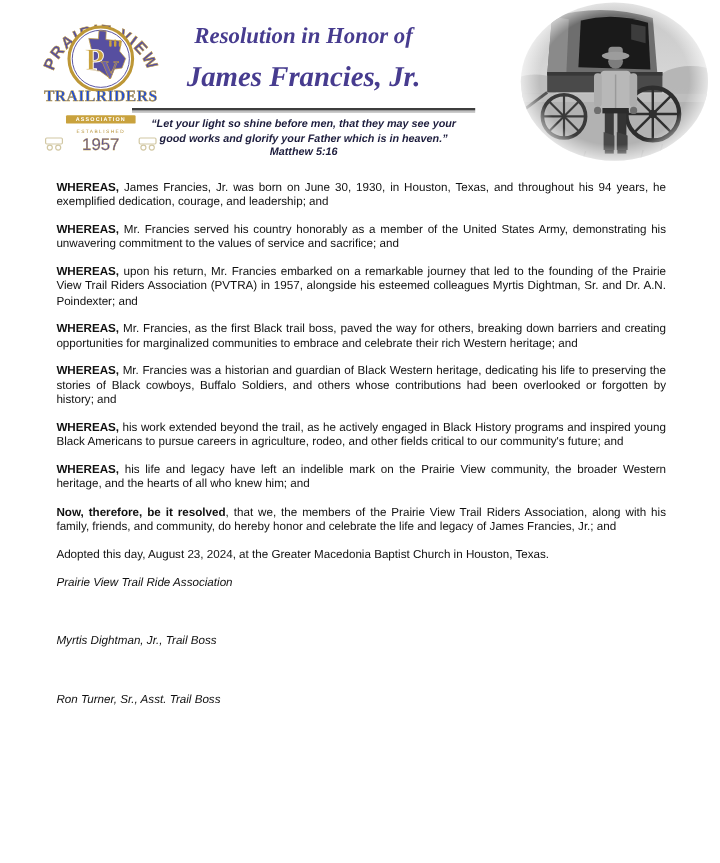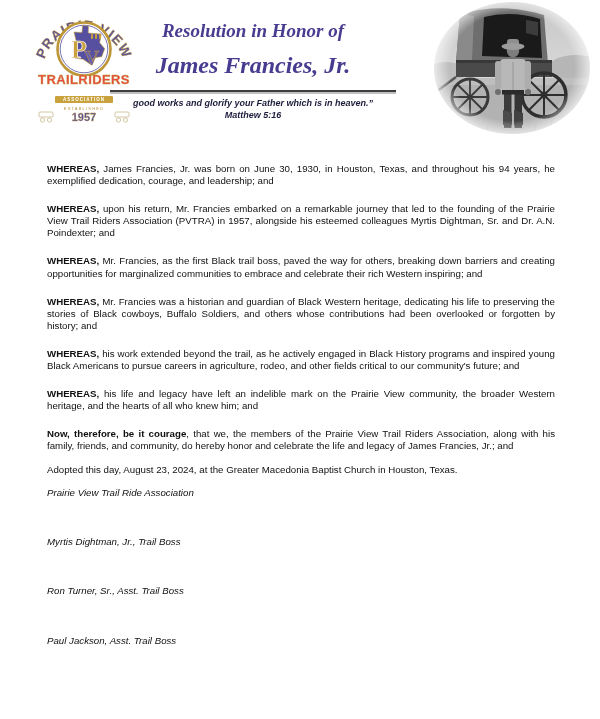--- a/index.html
+++ b/index.html
@@ -5,50 +5,50 @@
   html,body{margin:0;padding:0;background:#ffffff;}
   .page{
     position:relative;width:600px;height:719px;margin:0 auto;
     background:#ffffff;overflow:hidden;
     font-family:"Liberation Sans",sans-serif;color:#101010;
   }
   
   .logo{position:absolute;left:28px;top:4px;width:112px;text-align:center;}
   .logo svg{display:block;margin:0 auto;}
   .logo-trailriders{
-    font-size:13px;font-weight:800;letter-spacing:.4px;color:#ef4444;
+    font-size:13px;font-weight:800;letter-spacing:.4px;color:#1d4ed8;
     -webkit-text-stroke:.45px #c09a3c;margin-top:-4px;
-    font-family:Liberation Sans, sans-serif;
+    font-family:Liberation Serif, serif;
   }
   .logo-banner{
     display:inline-block;background:#c9a23d;color:#ffffff;font-size:4.5px;
     font-weight:700;letter-spacing:1px;padding:1px 8px;border-radius:1px;margin-top:1px;
   }
   .logo-est{font-size:4px;color:#b7933a;letter-spacing:1.2px;margin-top:1px;}
   .logo-year-row{display:flex;align-items:center;justify-content:center;gap:7px;margin-top:0px;}
-  .logo-year{font-size:11px;font-weight:700;color:#564f9e;-webkit-text-stroke:.3px #c09a3c;}
+  .logo-year{font-size:14px;font-weight:400;color:#564f9e;-webkit-text-stroke:.3px #c09a3c;}
   .title-block{position:absolute;left:110px;top:14px;width:286px;text-align:center;}
   .title1{
     font-family:"Liberation Serif",serif;font-style:italic;font-weight:700;
     font-size:19px;line-height:33px;color:#473c8f;white-space:nowrap;
   }
   .title2{
     font-family:"Liberation Serif",serif;font-style:italic;font-weight:700;
     font-size:24px;line-height:36px;color:#473c8f;white-space:nowrap;
   }
   .rule{height:2px;background:#3d3d3d;box-shadow:0 2px 0 rgba(140,140,140,.55);margin-top:7px;}
   .quote{margin-top:6px;font-style:italic;font-weight:600;font-size:9px;line-height:11.5px;color:#1c1c3c;}
   .quote-citation{font-style:italic;font-weight:600;}
   .photo{position:absolute;left:430px;top:0px;width:164px;height:142px;}
   
   .content{
     position:absolute;top:147px;left:47px;right:45px;
     font-size:9.7px;line-height:12.1px;text-align:justify;
   }
-  .para{margin:16px 0 11px 0;}
+  .para{margin:4px 0 11px 0;}
   .para b{font-weight:700;}
   .adopted{margin:0 0 11px 0;}
   .org{margin:0 0 11px 0;font-style:italic;}
   .sig{font-style:italic;line-height:12.6px;text-align:left;margin-top:37px;}
 </style>
 </head>
 <body>
 
 <div class="page">
 
@@ -90,20 +90,21 @@
         <circle cx="12.5" cy="9" r="2.1" fill="none" stroke="#d2c8a4" stroke-width="1"></circle>
       </svg>
     </div>
   </div>
 
   <div class="title-block">
     <div class="title1">Resolution in Honor of</div>
     <div class="title2">James Francies, Jr.</div>
     <div class="rule"></div>
     <div class="quote">
+      <div>“Let your light so shine before men, that they may see your</div>
       <div>good works and glorify your Father which is in heaven.”</div>
       <div class="quote-citation">Matthew 5:16</div>
     </div>
   </div>
 
   <div class="photo">
     <svg width="164" height="142" viewBox="0 0 164 142">
       <defs>
         <linearGradient id="skyGrad" x1="0" y1="0" x2="0" y2="1">
           <stop offset="0" stop-color="#c6c6c6"></stop>
@@ -171,29 +172,29 @@
             <line x1="104" y1="132" x2="106" y2="125"></line>
         </g>
       </g>
       <rect x="0" y="0" width="164" height="142" fill="url(#vig)"></rect>
     </svg>
   </div>
 
   <div class="content">
     <div id="paragraphs">
         <p class="para"><b>WHEREAS,</b><span> James Francies, Jr. was born on June 30, 1930, in Houston, Texas, and throughout his 94 years, he exemplified dedication, courage, and leadership; and</span></p>
+        <p class="para"><b>WHEREAS,</b><span> Mr. Francies served his country honorably as a member of the United States Army, demonstrating his unwavering commitment to the values of service and sacrifice; and</span></p>
         <p class="para"><b>WHEREAS,</b><span> upon his return, Mr. Francies embarked on a remarkable journey that led to the founding of the Prairie View Trail Riders Association (PVTRA) in 1957, alongside his esteemed colleagues Myrtis Dightman, Sr. and Dr. A.N. Poindexter; and</span></p>
-        <p class="para"><b>WHEREAS,</b><span> Mr. Francies, as the first Black trail boss, paved the way for others, breaking down barriers and creating opportunities for marginalized communities to embrace and celebrate their rich Western inspiring; and</span></p>
+        <p class="para"><b>WHEREAS,</b><span> Mr. Francies, as the first Black trail boss, paved the way for others, breaking down barriers and creating opportunities for marginalized communities to embrace and celebrate their rich Western heritage; and</span></p>
         <p class="para"><b>WHEREAS,</b><span> Mr. Francies was a historian and guardian of Black Western heritage, dedicating his life to preserving the stories of Black cowboys, Buffalo Soldiers, and others whose contributions had been overlooked or forgotten by history; and</span></p>
         <p class="para"><b>WHEREAS,</b><span> his work extended beyond the trail, as he actively engaged in Black History programs and inspired young Black Americans to pursue careers in agriculture, rodeo, and other fields critical to our community's future; and</span></p>
         <p class="para"><b>WHEREAS,</b><span> his life and legacy have left an indelible mark on the Prairie View community, the broader Western heritage, and the hearts of all who knew him; and</span></p>
-        <p class="para"><b>Now, therefore, be it courage</b><span>, that we, the members of the Prairie View Trail Riders Association, along with his family, friends, and community, do hereby honor and celebrate the life and legacy of James Francies, Jr.; and</span></p>
+        <p class="para"><b>Now, therefore, be it resolved</b><span>, that we, the members of the Prairie View Trail Riders Association, along with his family, friends, and community, do hereby honor and celebrate the life and legacy of James Francies, Jr.; and</span></p>
       </div>
     <p class="adopted">Adopted this day, August 23, 2024, at the Greater Macedonia Baptist Church in Houston, Texas.</p>
     <p class="org">Prairie View Trail Ride Association</p>
     <div id="signatories">
         <div class="sig">Myrtis Dightman, Jr., Trail Boss</div>
         <div class="sig">Ron Turner, Sr., Asst. Trail Boss</div>
-        <div class="sig">Paul Jackson, Asst. Trail Boss</div>
       </div>
   </div>
 
 </div>
 
 </body></html>

